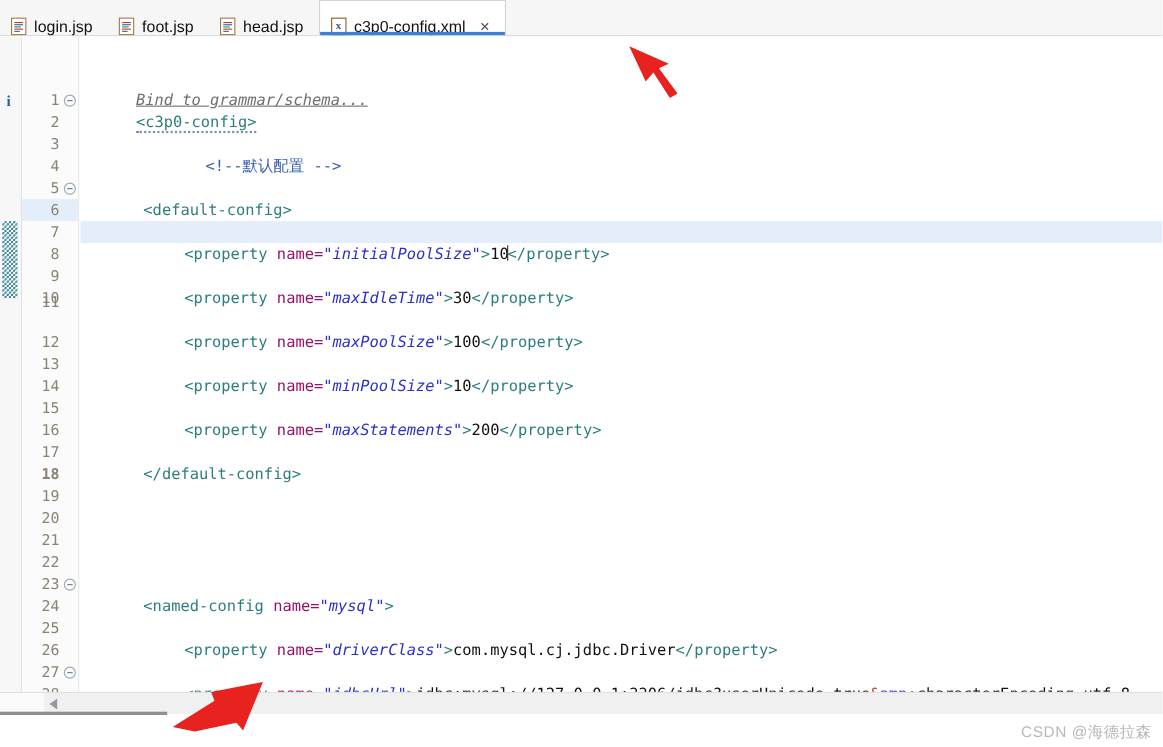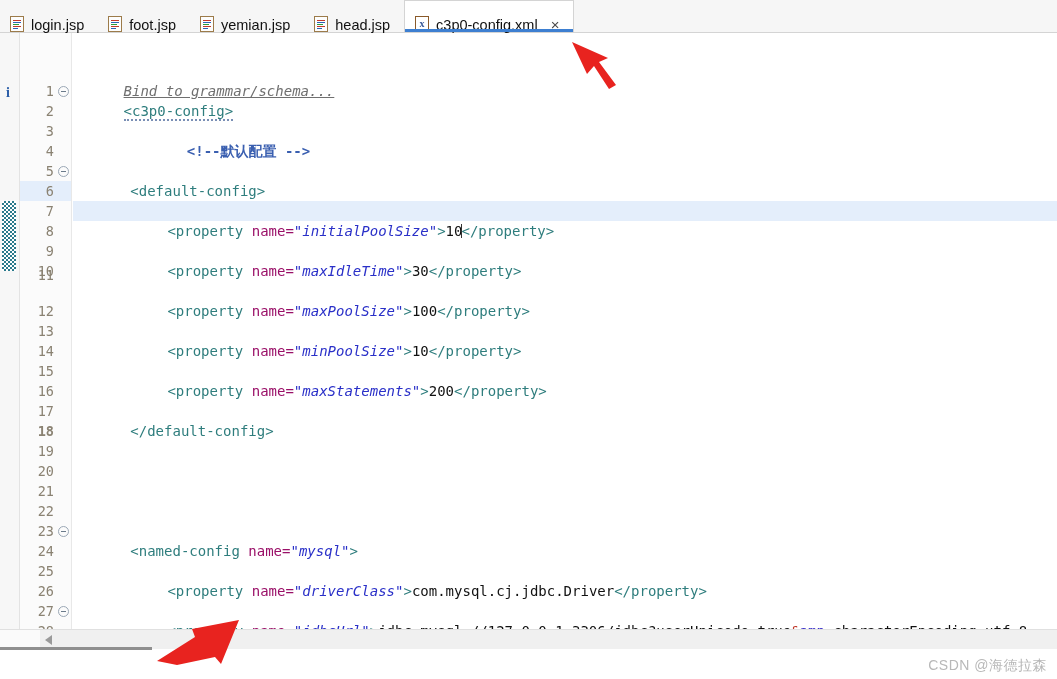--- a/index.html
+++ b/index.html
@@ -319,30 +319,20 @@
     <span class="ficon jsp">
         <i></i>
         <i></i>
         <i></i>
         <i></i>
         <i></i>
       </span>
     <span class="tab-label">foot.jsp</span>
   </div>
 
-  <div class="tab">
-    <span class="ficon jsp">
-        <i></i>
-        <i></i>
-        <i></i>
-        <i></i>
-        <i></i>
-      </span>
-    <span class="tab-label">yemian.jsp</span>
-  </div>
 
   <div class="tab">
     <span class="ficon jsp">
         <i></i>
         <i></i>
         <i></i>
         <i></i>
         <i></i>
       </span>
     <span class="tab-label">head.jsp</span>
@@ -405,21 +395,21 @@
 
     <div class="row" style="top:28px;">
       <span class="hdr">Bind to grammar/schema...</span>
     </div>
 
     <div class="row" style="top:48px;">
       <span class="tag squig">&lt;c3p0-config&gt;</span>
     </div>
 
     <div class="row" style="top:88px;">
-      <span class="cmt" style="padding-left:7.5ch;font-weight:bold;">&lt;!--默认配置 --&gt;</span>
+      <span class="cmt" style="padding-left:7.5ch;">&lt;!--默认配置 --&gt;</span>
     </div>
 
     <div class="row" style="top:128px;">
       <span class="tag" style="padding-left:0.8ch;">&lt;default-config&gt;</span>
     </div>
 
     <div class="row hl" style="top:168px;">
       <span class="tag" style="padding-left:5.2ch;">&lt;property </span><span class="attr">name=</span><span class="val">"initialPoolSize"</span><span class="tag">&gt;</span><span class="txt">10</span><span class="caret"></span><span class="tag">&lt;/property&gt;</span>
     </div>
 

